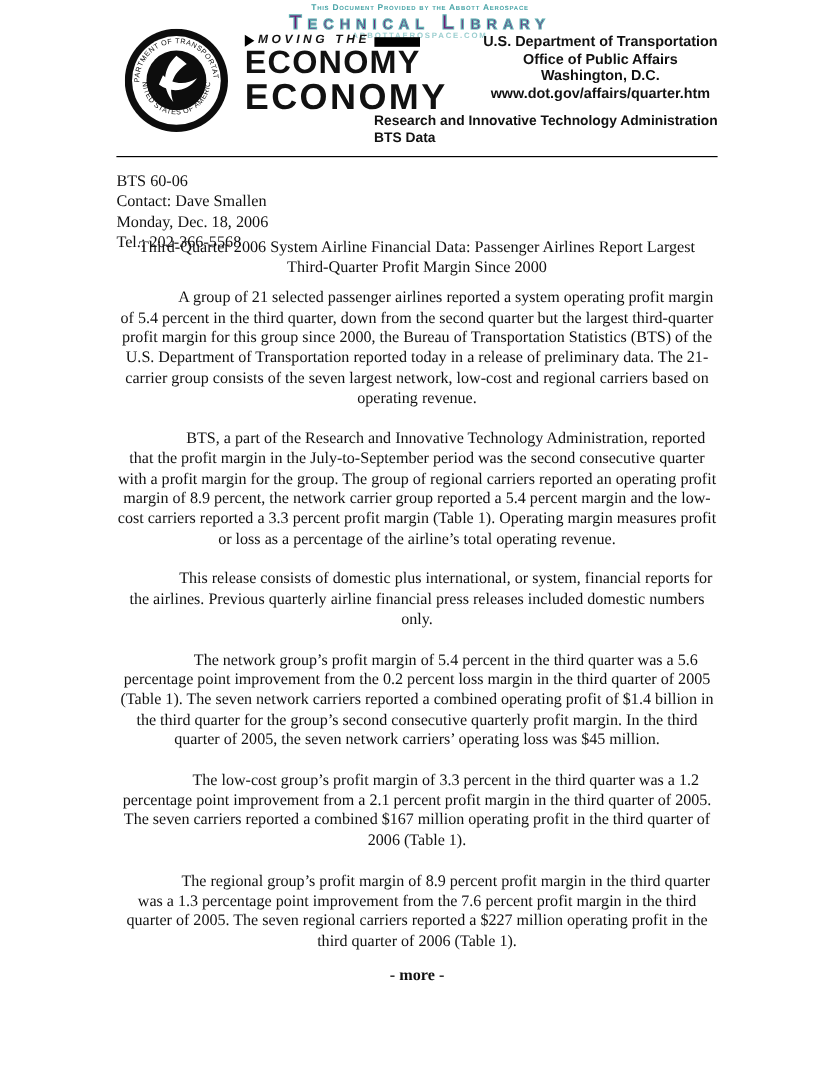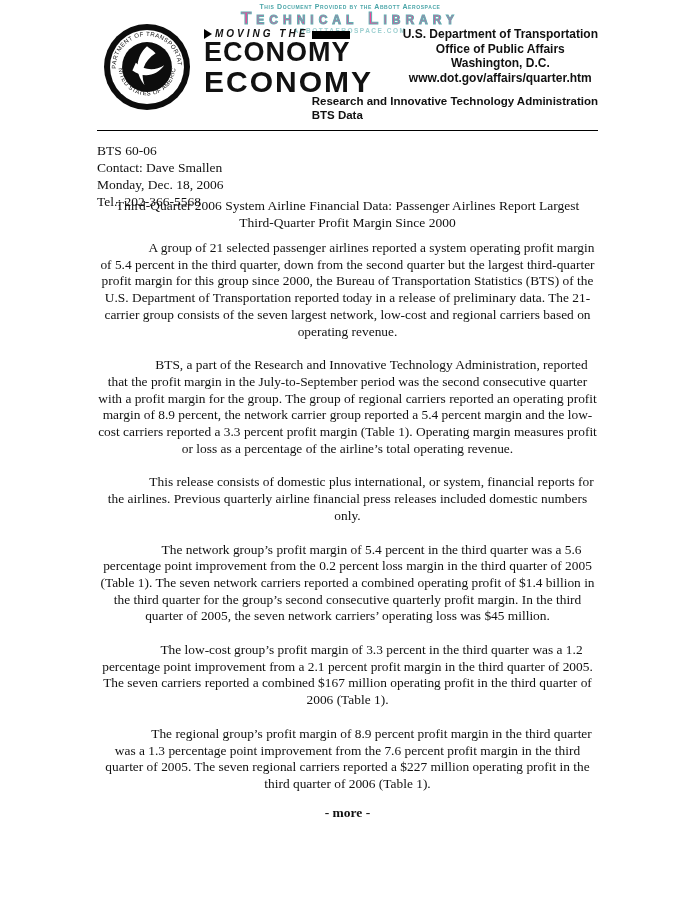--- a/index.html
+++ b/index.html
@@ -5,21 +5,21 @@
   * { margin:0; padding:0; box-sizing:border-box; }
   html,body { background:#ffffff; }
   body { width:700px; height:906px; font-family:"Liberation Serif", serif; color:#111; }
   .page { position:relative; width:700px; height:906px; background:#fff; overflow:hidden; }
 
   
   .watermark { position:absolute; top:3px; left:0; right:0; text-align:center;
                font-family:"Liberation Sans", sans-serif; line-height:1.05; }
   .wm-line1 { font-size:7px; letter-spacing:.6px; color:#4aa5a8; font-variant:small-caps; font-weight:bold; }
   .wm-line2 { font-size:17px; letter-spacing:5px; font-variant:small-caps; font-weight:bold;
-              color:#ec4899; -webkit-text-stroke:1px #5fb0b2; }
+              color:#701a75; -webkit-text-stroke:1px #5fb0b2; }
   .wm-line3 { font-size:6.5px; letter-spacing:1.5px; color:#9ccfd0; font-weight:bold; }
 
   
   .seal { position:absolute; left:104px; top:24px; width:86px; height:86px; }
   .seal svg { width:100%; height:100%; display:block; }
 
   
   .logo-block { position:absolute; left:204px; top:27px; width:146px; font-family:"Liberation Sans", sans-serif; }
   .moving-row { display:flex; align-items:flex-end; height:12px; }
   .wedge { width:0; height:0; border-top:5px solid transparent; border-bottom:5px solid transparent;

